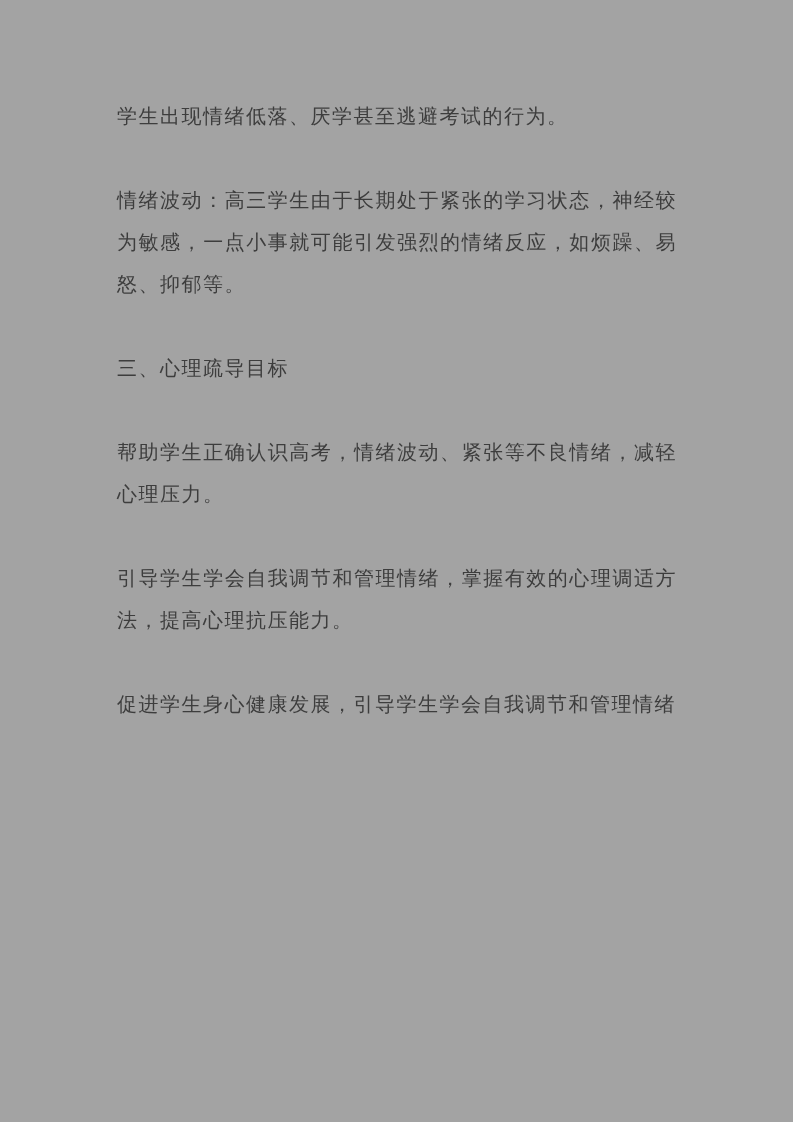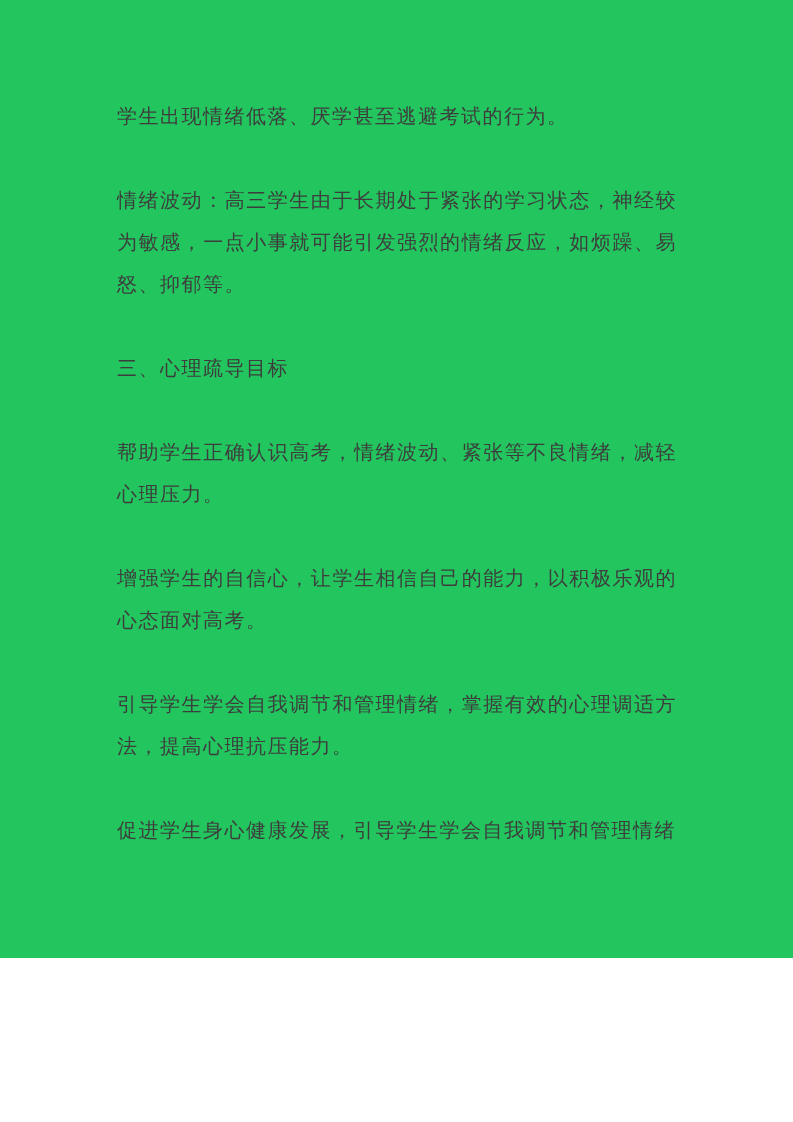--- a/index.html
+++ b/index.html
@@ -12,22 +12,22 @@
     height: 1122px;
     position: relative;
     overflow: hidden;
     font-family: "Liberation Serif", "DejaVu Serif", serif;
   }
   .page {
     position: absolute;
     left: 0;
     top: 0;
     width: 793px;
-    height: 958px;
-    background: #22c55e;
+    height: 1122px;
+    background: #a3a3a3;
   }
   .content {
     position: absolute;
     left: 117px;
     top: 95px;
     width: 560px;
     color: #3d3d3d;
   }
   .para {
     font-size: 20px;
@@ -47,17 +47,16 @@
 </style>
 </head>
 <body>
 
 <div class="page">
   <div class="content">
     <p class="para">学生出现情绪低落、厌学甚至逃避考试的行为。</p>
     <p class="para">情绪波动：高三学生由于长期处于紧张的学习状态，神经较为敏感，一点小事就可能引发强烈的情绪反应，如烦躁、易怒、抑郁等。</p>
     <p class="para heading">三、心理疏导目标</p>
     <p class="para">帮助学生正确认识高考，情绪波动、紧张等不良情绪，减轻心理压力。</p>
-    <p class="para">增强学生的自信心，让学生相信自己的能力，以积极乐观的心态面对高考。</p>
     <p class="para">引导学生学会自我调节和管理情绪，掌握有效的心理调适方法，提高心理抗压能力。</p>
     <p class="para">促进学生身心健康发展，引导学生学会自我调节和管理情绪</p>
   </div>
 </div>
 
 </body></html>

